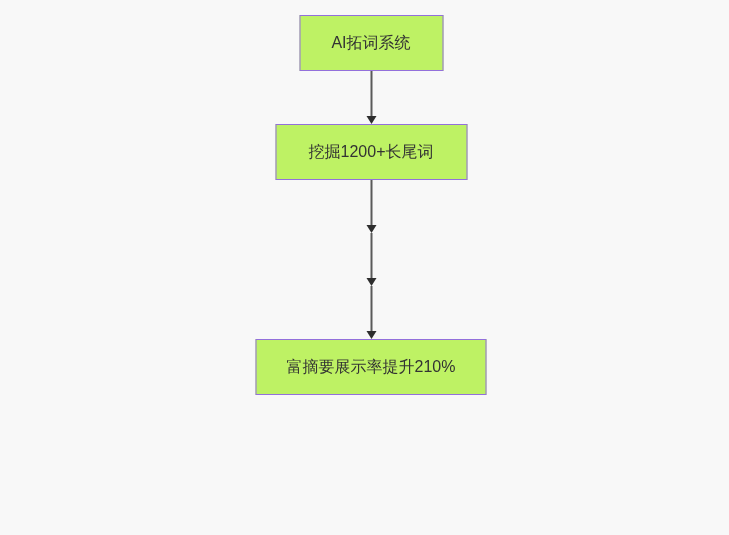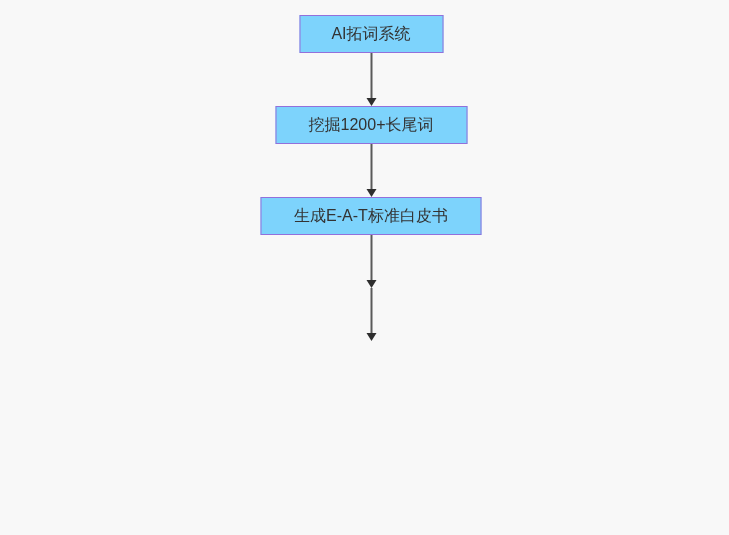--- a/index.html
+++ b/index.html
@@ -18,22 +18,22 @@
     position: absolute;
     left: 371px;
     top: 15px;
     transform: translateX(-50%);
     display: flex;
     flex-direction: column;
     align-items: center;
   }
   .node {
     box-sizing: border-box;
-    height: 38px;
-    background: #7dd3fc;
+    height: 56px;
+    background: #bef264;
     border: 1.5px solid #9370DB;
     display: flex;
     align-items: center;
     justify-content: center;
     color: #333333;
     font-size: 16px;
     white-space: nowrap;
   }
   .w1 { width: 144px; }
   .w2 { width: 192px; }
@@ -77,30 +77,30 @@
 
     <div class="node w2">
       <span>挖掘1200+长尾词</span>
     </div>
 
     <div class="connector">
       <div class="line"></div>
       <div class="head"></div>
     </div>
 
-    <div class="node w3">
-      <span>生成E-A-T标准白皮书</span>
-    </div>
 
     <div class="connector">
       <div class="line"></div>
       <div class="head"></div>
     </div>
 
 
     <div class="connector">
       <div class="line"></div>
       <div class="head"></div>
     </div>
 
+    <div class="node w5">
+      <span>富摘要展示率提升210%</span>
+    </div>
 
   </div>
 </div>
 
 </body></html>

